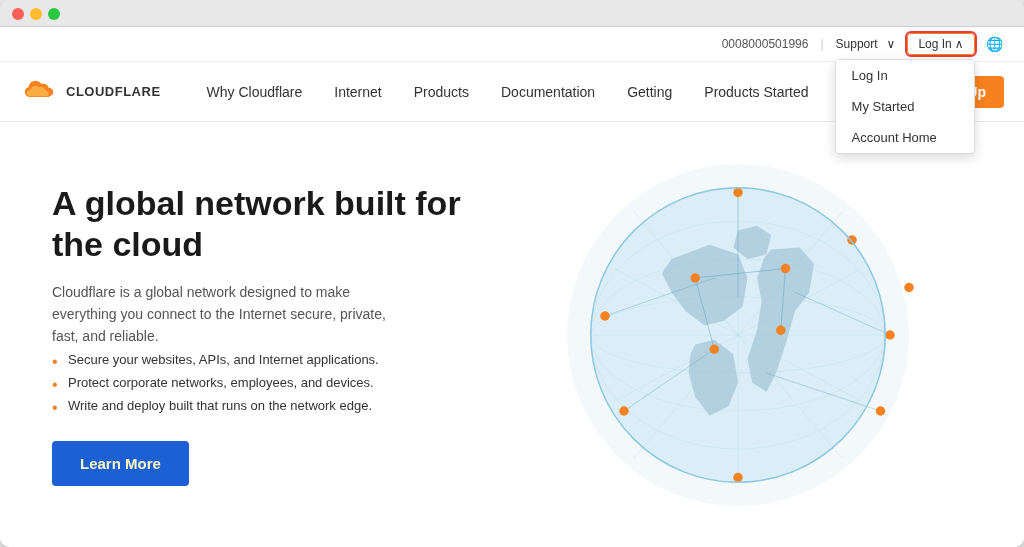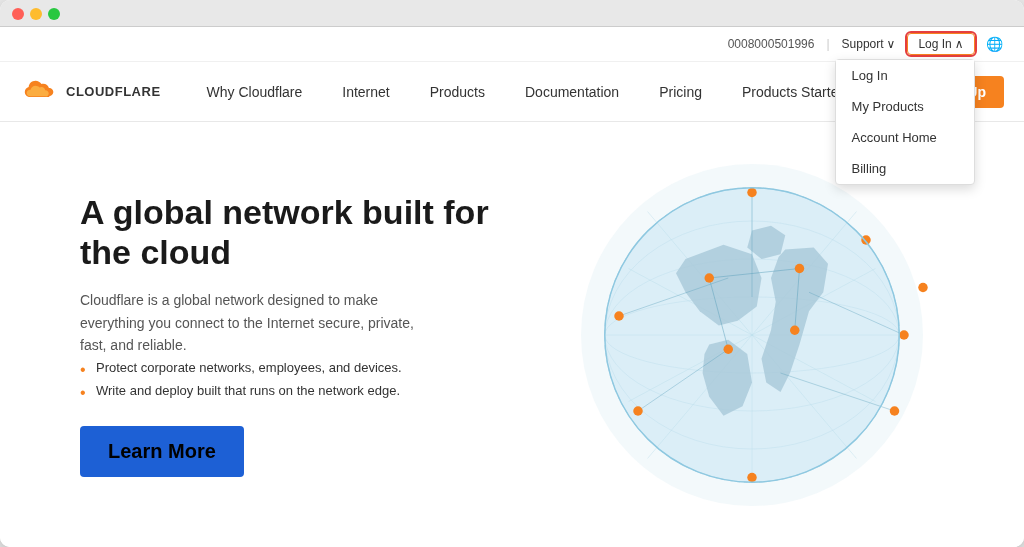--- a/index.html
+++ b/index.html
@@ -57,21 +57,21 @@
       gap: 12px;
       font-size: 12px;
       color: #333;
       border-bottom: 1px solid #f0f0f0;
     }
     .top-bar-phone { color: #555; }
     .top-bar-separator { color: #ccc; }
     .top-bar-support {
       display: flex;
       align-items: flex-start;
-      gap: 3px;
+      gap: 9px;
       cursor: pointer;
       color: #333;
     }
     .login-btn {
       border: 1px solid #f6821f;
       border-radius: 4px;
       padding: 3px 10px;
       font-size: 12px;
       background: #fff;
       color: #333;
@@ -134,21 +134,21 @@
     }
     .logo-text {
       font-size: 13px;
       font-weight: 600;
       color: #333;
       letter-spacing: 0.5px;
     }
     .nav-items {
       display: flex;
       align-items: center;
-      gap: 8px;
+      gap: 0;
       flex: 1;
     }
     .nav-item {
       padding: 0 16px;
       height: 60px;
       display: flex;
       align-items: center;
       font-size: 14px;
       color: #333;
       cursor: pointer;
@@ -163,21 +163,21 @@
       font-size: 14px;
       font-weight: 600;
       cursor: pointer;
       white-space: nowrap;
     }
     
     .hero {
       flex: 1;
       display: flex;
       align-items: center;
-      padding: 20px 60px 20px 80px;
+      padding: 20px 60px 20px 52px;
       background: #fff;
       gap: 40px;
       overflow: hidden;
     }
     .hero-text {
       flex: 0 0 420px;
     }
     .hero-title {
       font-size: 34px;
       font-weight: 800;
@@ -205,25 +205,25 @@
     .bullet-list li::before {
       content: '•';
       position: absolute;
       left: 0;
       color: #f6821f;
       font-size: 16px;
       line-height: 1.2;
     }
     .learn-more-btn {
       background: #1d60d5;
-      color: #000000;
+      color: #fef9c3;
       border: none;
       padding: 14px 28px;
       border-radius: 4px;
-      font-size: 20px;
+      font-size: 15px;
       font-weight: 600;
       cursor: pointer;
     }
     
     .hero-globe {
       flex: 1;
       display: flex;
       justify-content: center;
       align-items: center;
     }
@@ -257,27 +257,24 @@
       <div class="dropdown-container">
         <button class="login-btn">
           <span>Log In</span>
           <span>∧</span>
         </button>
         <div class="dropdown-menu">
           <div class="dropdown-item active">
             <span>Log In</span>
           </div>
           <div class="dropdown-item">
-            <span>My Products</span>
+            <span>My Started</span>
           </div>
           <div class="dropdown-item">
             <span>Account Home</span>
-          </div>
-          <div class="dropdown-item">
-            <span>Billing</span>
           </div>
         </div>
       </div>
       <span class="globe-icon">🌐</span>
     </div>
 
     <nav class="navbar">
       <div class="logo">
 
         <svg class="logo-cloud" viewBox="0 0 60 36" fill="none" xmlns="http://www.w3.org/2000/svg">
@@ -294,36 +291,37 @@
         <div class="nav-item">
           <span>Internet</span>
         </div>
         <div class="nav-item">
           <span>Products</span>
         </div>
         <div class="nav-item">
           <span>Documentation</span>
         </div>
         <div class="nav-item">
-          <span>Pricing</span>
+          <span>Getting</span>
         </div>
         <div class="nav-item">
           <span>Products Started</span>
         </div>
       </div>
       <div class="nav-cta">
         <span>Sign Up</span>
       </div>
     </nav>
 
     <div class="hero">
       <div class="hero-text">
         <h1 class="hero-title">A global network built for the cloud</h1>
         <p class="hero-description">Cloudflare is a global network designed to make everything you connect to the Internet secure, private, fast, and reliable.</p>
         <ul class="bullet-list">
+          <li>Secure your websites, APIs, and Internet applications.</li>
           <li>Protect corporate networks, employees, and devices.</li>
           <li>Write and deploy built that runs on the network edge.</li>
         </ul>
         <button class="learn-more-btn">Learn More</button>
       </div>
 
       <div class="hero-globe">
         <svg class="globe-svg" viewBox="0 0 400 400" xmlns="http://www.w3.org/2000/svg">
 
           <circle cx="200" cy="200" r="180" fill="#e8f4f8" opacity="0.5"></circle>

